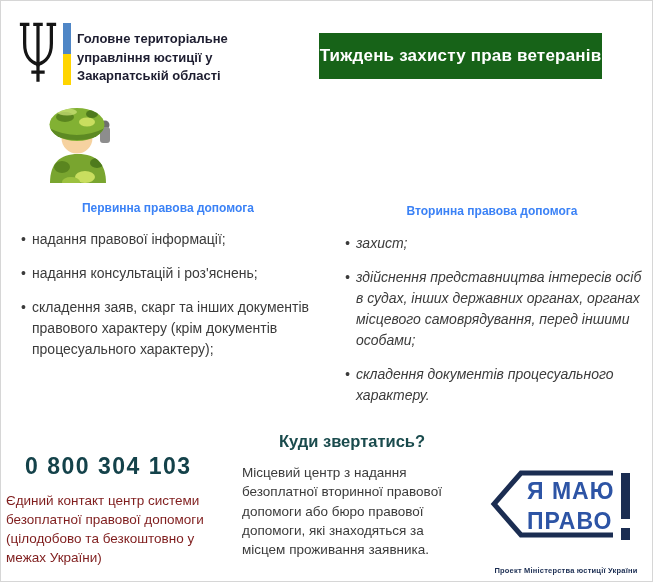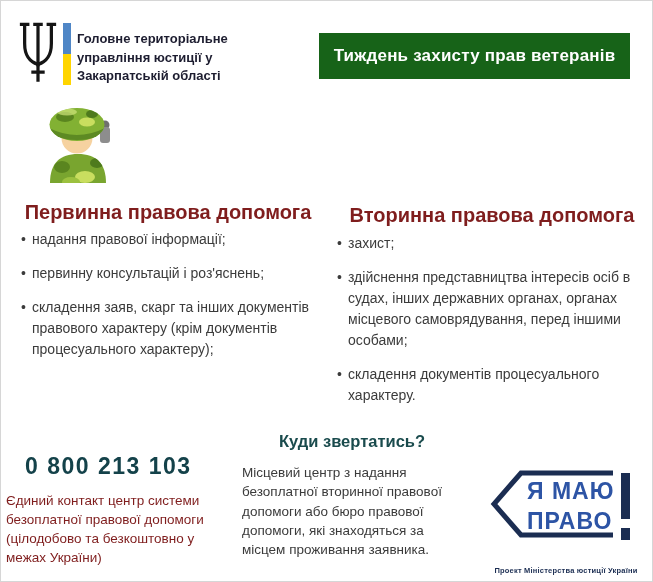--- a/index.html
+++ b/index.html
@@ -11,38 +11,38 @@
   }
 
   
   .org { position:absolute; left:16px; top:20px; display:flex; align-items:flex-end; }
   .trident { width:42px; height:64px; }
   .flag-bar { width:8px; height:62px; margin:1px 6px 0 4px;
     background:linear-gradient(180deg,#4f86c6 0 50%, #ffd500 50% 100%); }
   .org-name { font-size:13px; font-weight:bold; color:#1d1d30; line-height:1.4;
     white-space:pre-line; padding-top:6px; }
 
-  .banner { position:absolute; left:318px; top:32px; width:311px; height:46px;
+  .banner { position:absolute; left:318px; top:32px; width:283px; height:46px;
     background:#176318; color:#ffffff; font-size:17px; font-weight:bold;
     display:flex; align-items:center; justify-content:center; letter-spacing:0.2px; }
 
   
   .soldier { position:absolute; left:36px; top:104px; width:82px; height:82px; }
   .intro-text { position:absolute; left:120px; top:112px; width:524px;
     font-size:14px; line-height:1.55; color:#3b3b3b; }
 
   
   .col-title { position:absolute; width:310px; text-align:center;
-    font-size:20px; font-weight:bold; color:#7f1d1d; }
+    font-size:12px; font-weight:bold; color:#3b82f6; }
   .col-title.primary { left:12px; top:200px; }
   .col-title.secondary { left:336px; top:203px; }
 
   ul.aid-list { position:absolute; list-style:none; }
   ul.aid-list.primary { left:20px; top:228px; width:306px; }
-  ul.aid-list.secondary { left:336px; top:232px; width:300px; }
+  ul.aid-list.secondary { left:344px; top:232px; width:300px;font-style:italic; }
   ul.aid-list li { position:relative; padding-left:11px; margin-bottom:13px;
     font-size:14px; line-height:1.5; color:#3b3b3b; }
   ul.aid-list li::before { content:"•"; position:absolute; left:0; top:0; color:#3b3b3b; }
 
   
   .where-title { position:absolute; left:238px; top:431px; width:226px; text-align:center;
     font-size:16.5px; font-weight:bold; color:#1a4b4d; }
   .phone-number { position:absolute; left:24px; top:452px;
     font-size:23px; font-weight:bold; color:#14424a; letter-spacing:1.5px; }
   .phone-desc { position:absolute; left:5px; top:490px; width:224px;
@@ -106,34 +106,34 @@
       <ellipse cx="55" cy="9" rx="6" ry="4" fill="#4e7a1d"></ellipse>
       <ellipse cx="30" cy="7" rx="10" ry="3.5" fill="#cfe47a" opacity="0.7"></ellipse>
       <path d="M12,23 Q40,37 68,23 L68,29 Q40,41 12,29 Z" fill="#5d8a23"></path>
     </g>
   </svg>
 
   <h2 class="col-title primary">Первинна правова допомога</h2>
   <ul class="aid-list primary">
 
   <li><span>надання правової інформації;</span></li>
-      <li><span>первинну консультацій і роз'яснень;</span></li>
+      <li><span>надання консультацій і роз'яснень;</span></li>
       <li><span>складення заяв, скарг та інших документів правового характеру (крім документів процесуального характеру);</span></li>
     </ul>
 
   <h2 class="col-title secondary">Вторинна правова допомога</h2>
   <ul class="aid-list secondary">
 
   <li><span>захист;</span></li>
       <li><span>здійснення представництва інтересів осіб в судах, інших державних органах, органах місцевого самоврядування, перед іншими особами;</span></li>
       <li><span>складення документів процесуального характеру.</span></li>
     </ul>
 
   <h2 class="where-title">Куди звертатись?</h2>
-  <div class="phone-number">0 800 213 103</div>
+  <div class="phone-number">0 800 304 103</div>
   <p class="phone-desc">Єдиний контакт центр системи безоплатної правової допомоги (цілодобово та безкоштовно у межах України)</p>
   <p class="where-text">Місцевий центр з надання безоплатної вторинної правової допомоги або бюро правової допомоги, які знаходяться за місцем проживання заявника.</p>
 
   <div class="iml-logo">
     <svg width="158" height="74" viewBox="0 0 158 74">
       <path d="M126,5 L34,5 L7,36 L34,67 L126,67" fill="none" stroke="#1b2d52" stroke-width="5"></path>
       <text class="iml-text" x="40" y="31" font-size="23" letter-spacing="1">Я МАЮ</text>
       <text class="iml-text" x="40" y="61" font-size="23" letter-spacing="1">ПРАВО</text>
       <rect x="134" y="5" width="9" height="46" fill="#1b2d52"></rect>
       <rect x="134" y="60" width="9" height="12" fill="#1b2d52"></rect>

